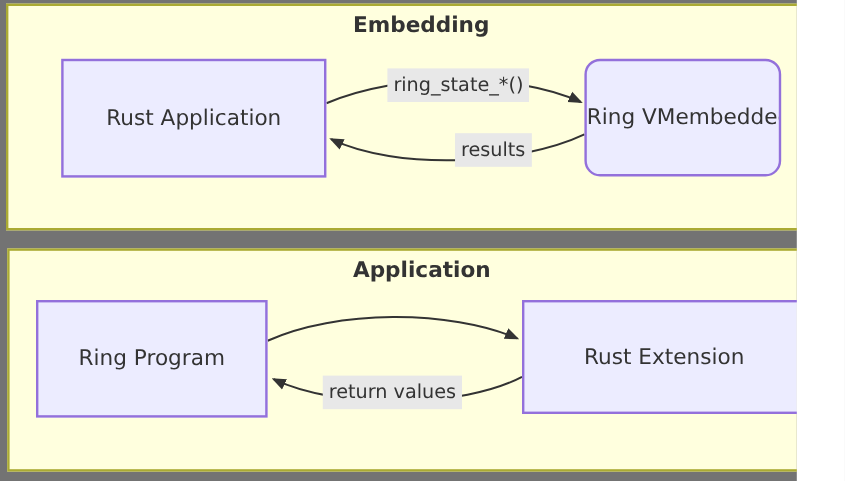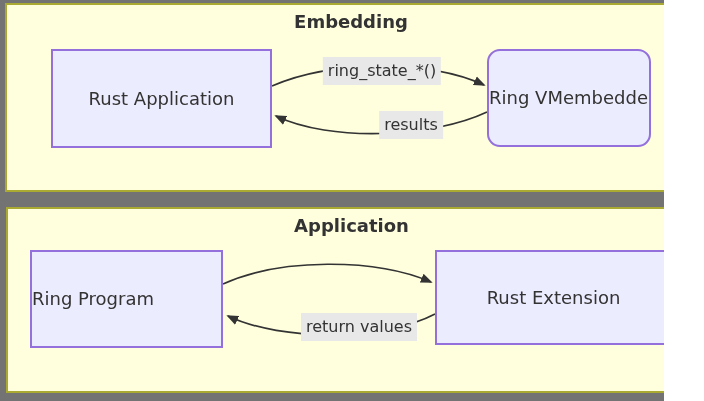--- a/index.html
+++ b/index.html
@@ -55,21 +55,21 @@
     position:absolute;
     background:var(--node-fill);
     border:2px solid var(--node-border);
     display:flex;
     align-items:center;
     justify-content:center;
     text-align:center;
   }
   .node-rust-application{left:51px;top:49px;width:221px;height:99px;}
   .node-ring-vm{left:487px;top:49px;width:164px;height:98px;border-radius:13px;}
-  .node-ring-program{left:30px;top:250px;width:193px;height:98px;justify-content:space-between;}
+  .node-ring-program{left:30px;top:250px;width:193px;height:98px;}
   .node-rust-extension{left:435px;top:250px;width:237px;height:95px;}
   .node-line{
     font-size:18px;
     line-height:28px;
     color:var(--text);
     white-space:nowrap;
   }
   .clip-line{
     width:90px;
     margin:0 auto;
@@ -82,21 +82,21 @@
     background:var(--edge-label-bg);
     color:var(--text);
     font-size:16px;
     line-height:24px;
     padding:2px 5px;
     white-space:nowrap;
   }
   .label-ring-state{left:382px;top:71px;}
   .label-results{left:395px;top:125px;margin-left:16px;}
   .label-loadlib{left:327px;top:269px;}
-  .label-return-values{left:327px;top:327px;margin-left:32px;}
+  .label-return-values{left:327px;top:327px;}
 </style>
 </head>
 <body>
 
 <div class="canvas">
 
   <section class="cluster cluster-embedding">
     <div class="cluster-title">Embedding</div>
   </section>
 

